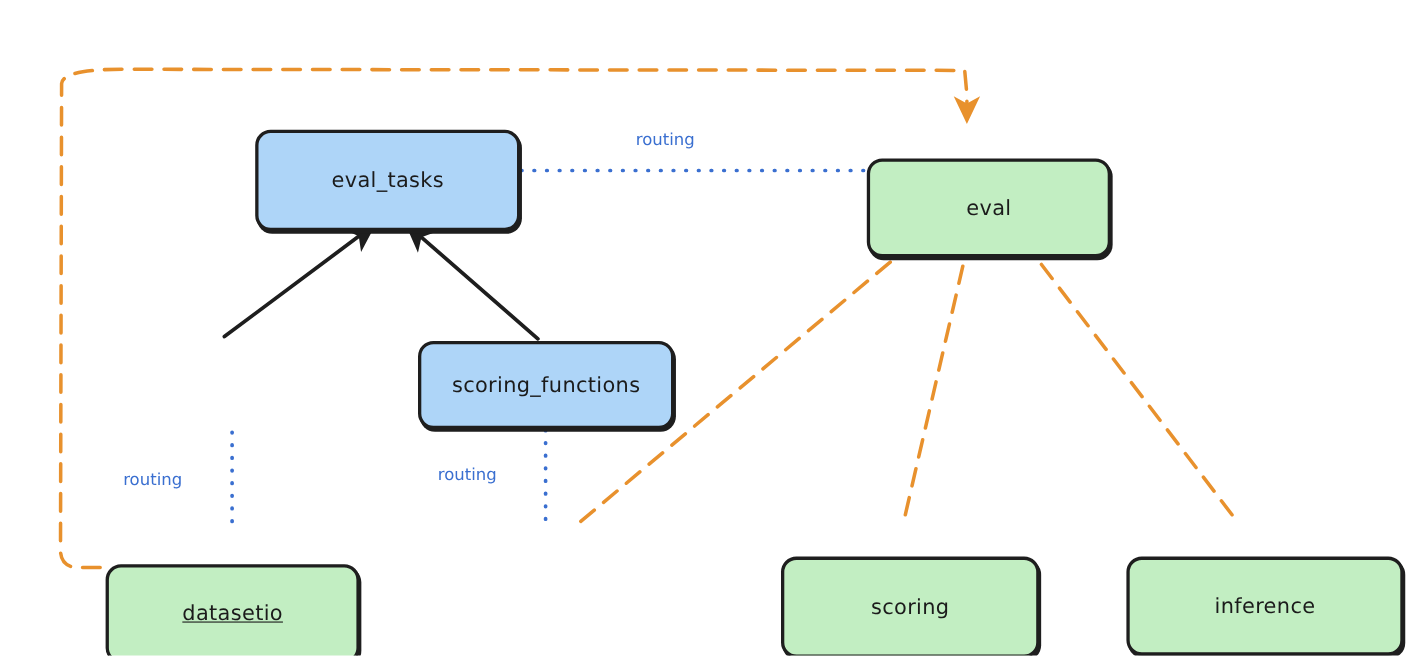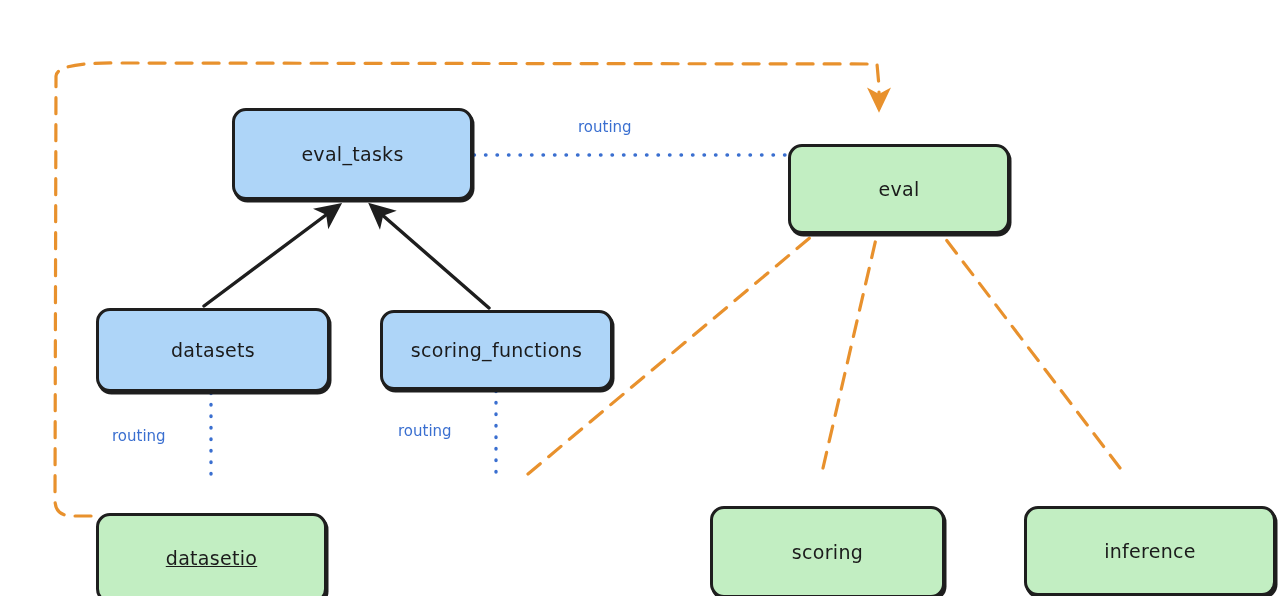--- a/index.html
+++ b/index.html
@@ -80,31 +80,28 @@
 
     <path d="M 489 308 L 372 206" fill="none" stroke="#1e1e1e" stroke-width="3.4" stroke-linecap="round" marker-end="url(#arrow-black)"></path>
 
     <path d="M 474 155 L 787 155" fill="none" stroke="#3a6fd0" stroke-width="3.4" stroke-dasharray="0.5 11" stroke-linecap="round"></path>
 
     <path d="M 211 393 L 211 476" fill="none" stroke="#3a6fd0" stroke-width="3.4" stroke-dasharray="0.5 11" stroke-linecap="round"></path>
 
     <path d="M 496 391 L 496 474" fill="none" stroke="#3a6fd0" stroke-width="3.4" stroke-dasharray="0.5 11" stroke-linecap="round"></path>
   </svg>
 
-  <div class="node blue" style="left:232px; top:108px; width:241px; height:92px;">
+  <div class="node blue" style="left:232px; top:118px; width:241px; height:92px;">
     <span>eval_tasks</span>
   </div>
 
   <div class="node green" style="left:788px; top:108px; width:222px; height:90px;">
     <span>eval</span>
   </div>
 
-  <div class="node blue" style="left:96px; top:308px; width:234px; height:84px;">
-    <span>datasets</span>
-  </div>
 
   <div class="node blue" style="left:380px; top:310px; width:233px; height:80px;">
     <span>scoring_functions</span>
   </div>
 
   <div class="node green" style="left:96px; top:477px; width:231px; height:90px;text-decoration:underline;">
     <span>datasetio</span>
   </div>
 
 

